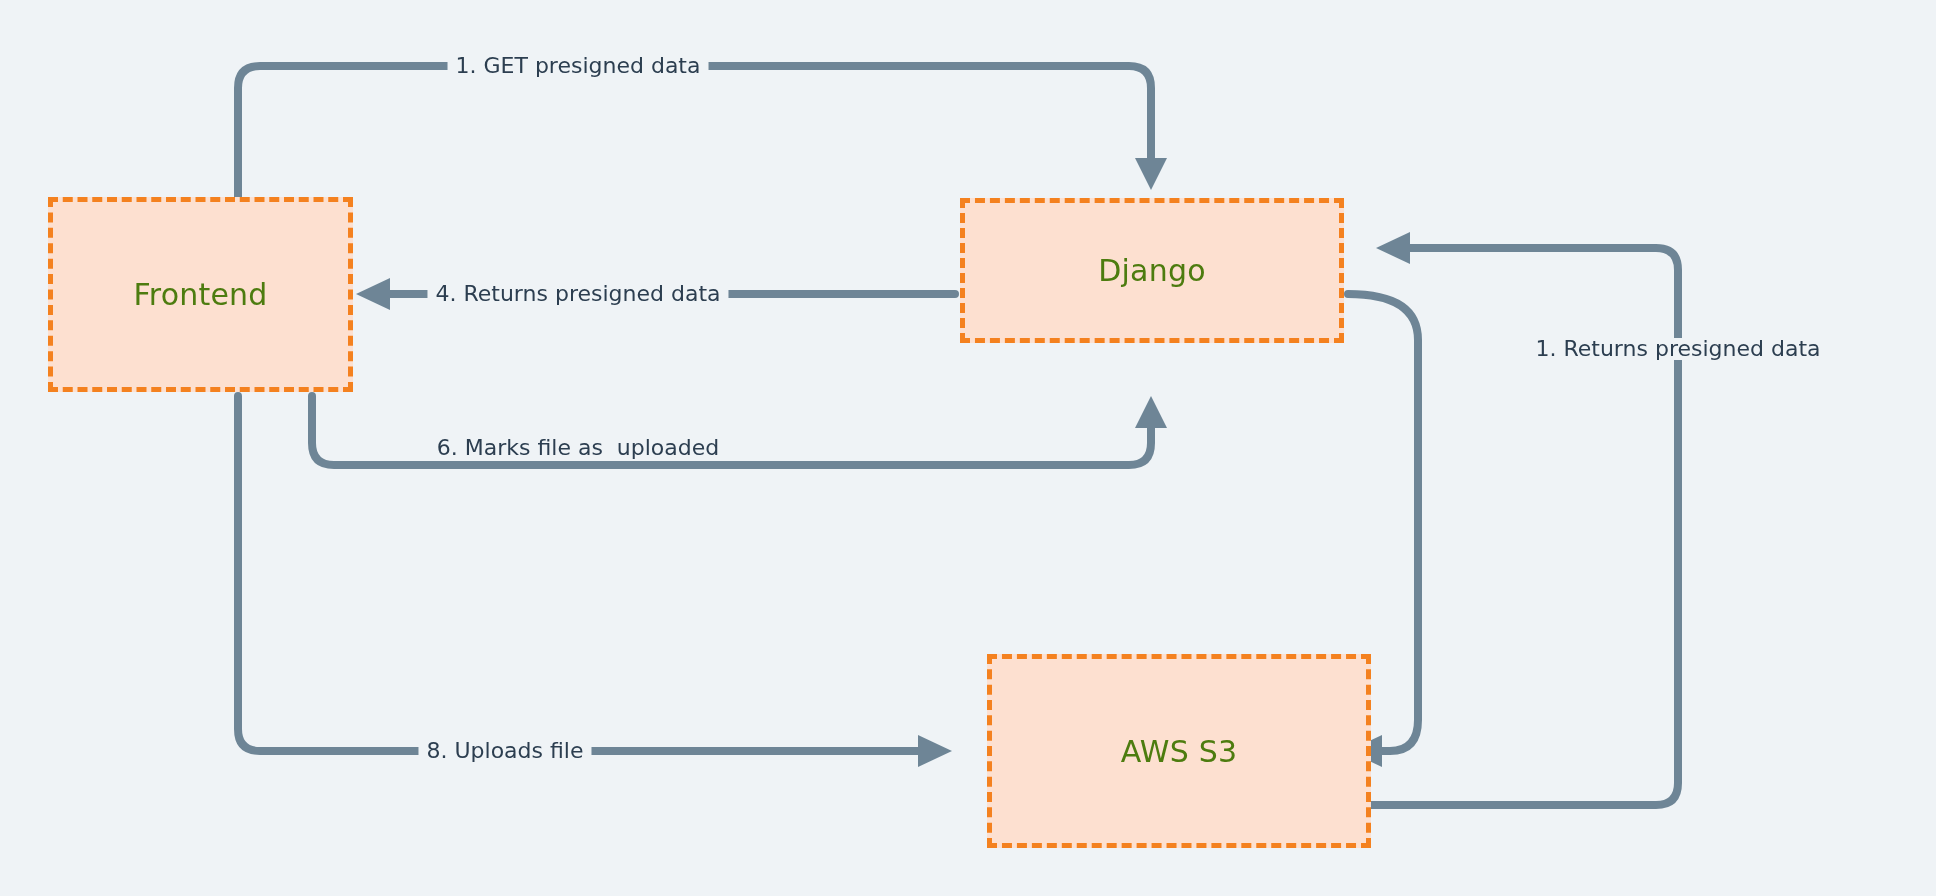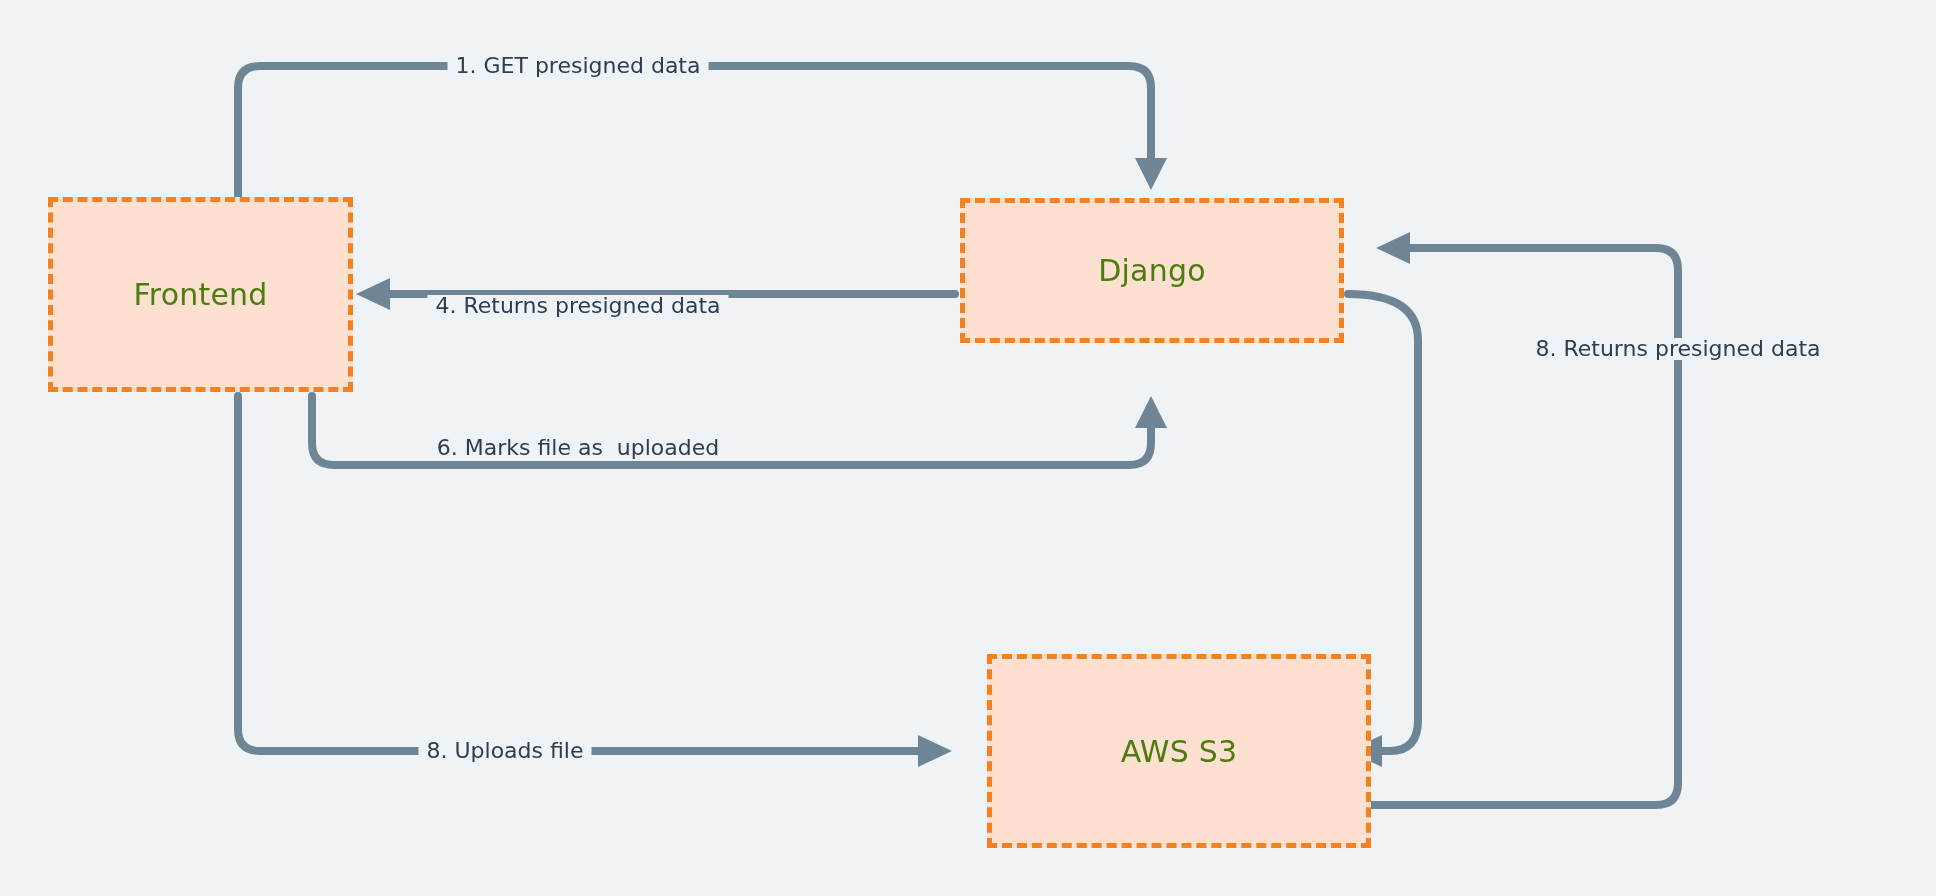--- a/index.html
+++ b/index.html
@@ -59,21 +59,21 @@
     font-family: "DejaVu Sans", sans-serif;
     font-size: 22px;
     color: #2c3e50;
     background: #eff3f6;
     white-space: pre;
     padding: 0 8px;
     line-height: 1;
     transform: translate(-50%, -50%);
   }
   #label-1 { left: 578px;  top: 66px;  }
-  #label-4 { left: 578px;  top: 294px; margin-top: 12px; }
+  #label-4 { left: 578px;  top: 294px; }
   #label-3 { left: 1678px; top: 349px; }
   #label-6 { left: 578px;  top: 448px; }
   #label-2 { left: 1418px; top: 513px; }
   #label-5 { left: 505px;  top: 751px; }
 </style>
 </head>
 <body>
 
 <div id="stage">
 
@@ -118,21 +118,21 @@
     <span class="node-label">Django</span>
   </div>
 
   <div class="node" id="node-s3">
     <span class="node-label">AWS S3</span>
   </div>
 
   <div class="edge-label" id="label-1">1. GET presigned data</div>
 
 
-  <div class="edge-label" id="label-3">8. Returns presigned data</div>
+  <div class="edge-label" id="label-3">1. Returns presigned data</div>
 
   <div class="edge-label" id="label-4">4. Returns presigned data</div>
 
   <div class="edge-label" id="label-5">8. Uploads file</div>
 
   <div class="edge-label" id="label-6">6. Marks file as  uploaded</div>
 
 </div>
 
 </body></html>

